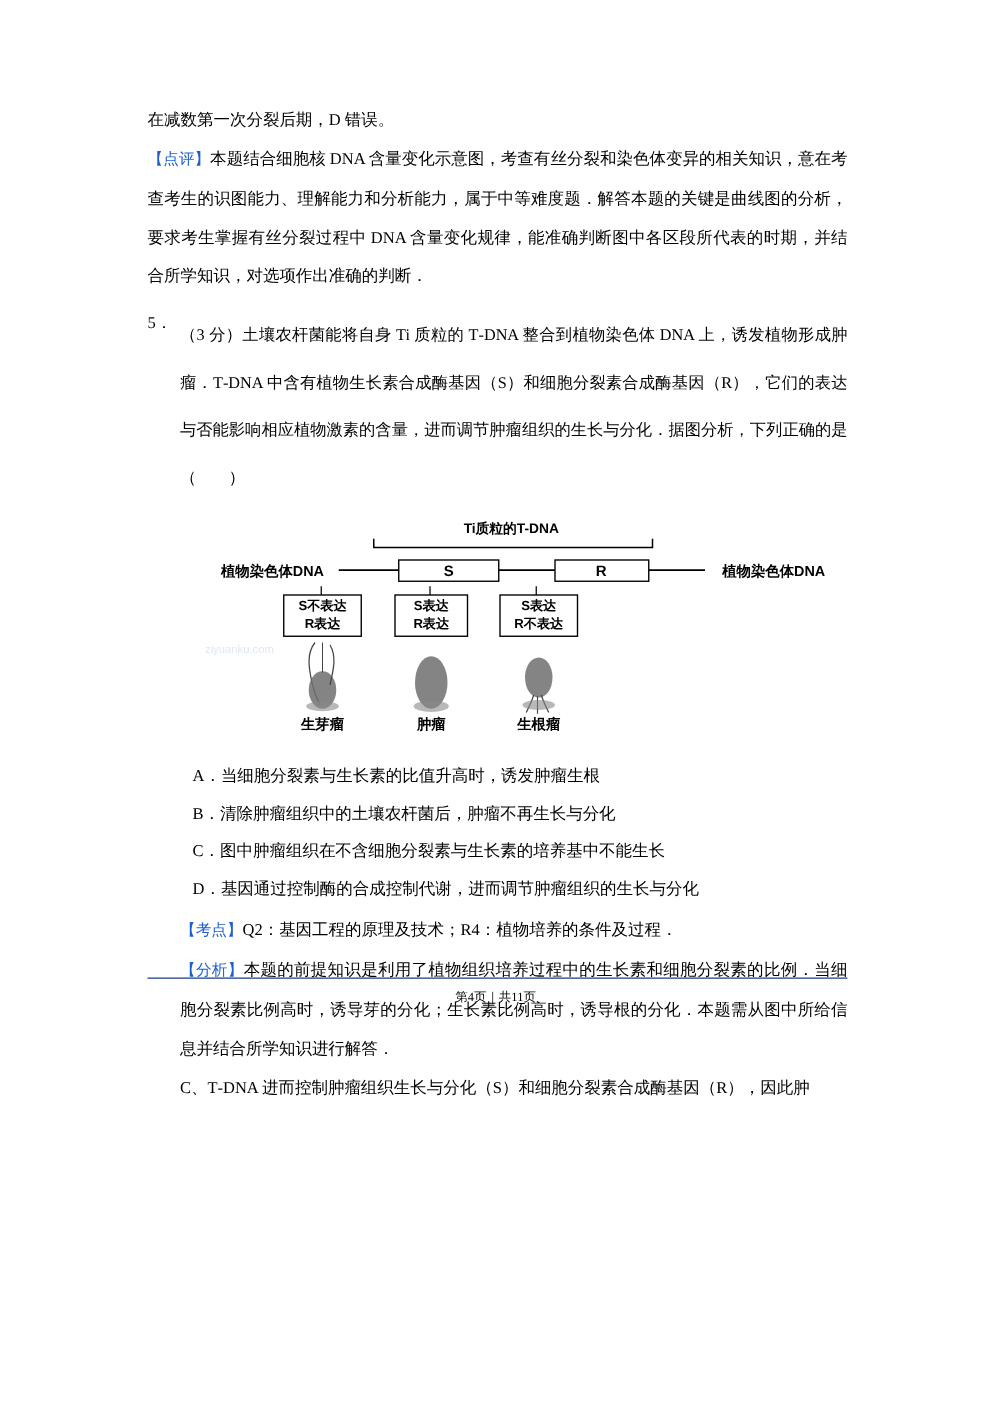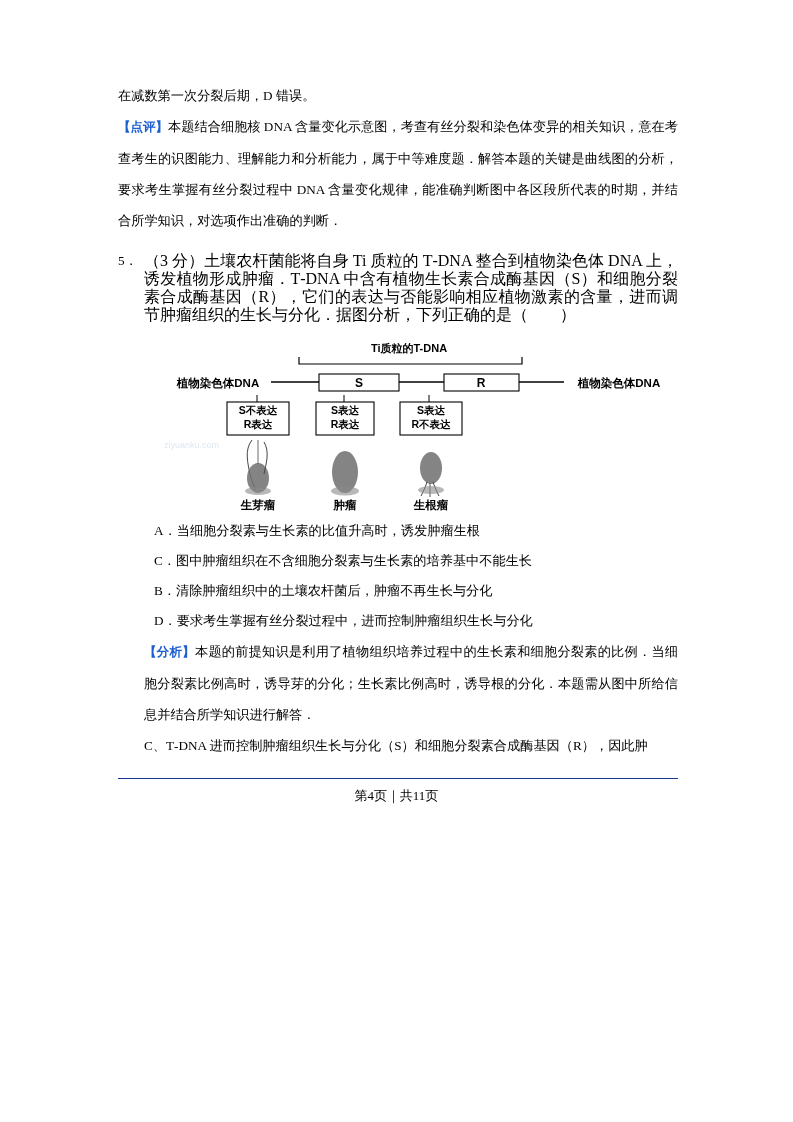--- a/index.html
+++ b/index.html
@@ -32,43 +32,43 @@
     line-height: 31px;
     text-align: justify;
     margin: 0;
     text-indent: 26px;
   }
   .para.noindent {
     text-indent: 0;
   }
   .tag {
     color: #1c5fd0;
-    font-weight: bold;
+    font-weight: normal;
     font-family: "Liberation Sans", sans-serif;
     font-size: 12.5px;
   }
   .qnum {
     position: absolute;
     left: 0;
     width: 26px;
     text-align: left;
     font-size: 13.2px;
   }
   .q-block {
     position: relative;
     padding-left: 26px;
   }
   .q-block .qtext {
-    font-size: 16px;
-    line-height: 18px;
+    font-size: 13px;
+    line-height: 38px;
     text-align: justify;
     text-indent: 0;
   }
   .options {
-    margin-top: 4px;
+    margin-top: 20px;
   }
   .opt {
     font-size: 13.2px;
     line-height: 30px;
     text-indent: 0;
     padding-left: 10px;
   }
   .sec {
     margin-top: 2px;
   }
@@ -78,21 +78,21 @@
     height: 172px;
     margin: 6px 0 2px 0;
   }
   .diagram svg { display: block; }
   .footer {
     position: absolute;
     left: 0;
     right: 0;
     bottom: 42px;
     text-align: center;
-    font-size: 13px;
+    font-size: 10px;
     font-family: "Liberation Serif", serif;
   }
   .footer .line {
     position: absolute;
     left: 118px;
     right: 115px;
     top: -9px;
     border-top: 1px solid #1a3c8c;
   }
 </style>
@@ -175,25 +175,26 @@
           <text x="114" y="169" font-family="Liberation Sans, sans-serif" font-size="11.5" font-weight="bold" text-anchor="middle">生芽瘤</text>
           <text x="201" y="169" font-family="Liberation Sans, sans-serif" font-size="11.5" font-weight="bold" text-anchor="middle">肿瘤</text>
           <text x="287" y="169" font-family="Liberation Sans, sans-serif" font-size="11.5" font-weight="bold" text-anchor="middle">生根瘤</text>
 
           <text x="20" y="108" font-family="Liberation Sans, sans-serif" font-size="9" fill="#dfe7f2">ziyuanku.com</text>
         </svg>
       </div>
 
       <div class="options">
         <p class="para opt">A．当细胞分裂素与生长素的比值升高时，诱发肿瘤生根</p>
+        <p class="para opt">B．清除肿瘤组织中的土壤农杆菌后，肿瘤不再生长与分化</p>
         <p class="para opt">C．图中肿瘤组织在不含细胞分裂素与生长素的培养基中不能生长</p>
-        <p class="para opt">B．清除肿瘤组织中的土壤农杆菌后，肿瘤不再生长与分化</p>
-        <p class="para opt">D．要求考生掌握有丝分裂过程中，进而控制肿瘤组织生长与分化</p>
+        <p class="para opt">D．基因通过控制酶的合成控制代谢，进而调节肿瘤组织的生长与分化</p>
       </div>
 
+      <p class="para noindent sec"><span class="tag">【考点】</span><span>Q2：基因工程的原理及技术；R4：植物培养的条件及过程．</span></p>
 
 
       <p class="para noindent"><span class="tag">【分析】</span><span>本题的前提知识是利用了植物组织培养过程中的生长素和细胞分裂素的比例．当细胞分裂素比例高时，诱导芽的分化；生长素比例高时，诱导根的分化．本题需从图中所给信息并结合所学知识进行解答．</span></p>
 
 
       <p class="para noindent">C、T‑DNA 进而控制肿瘤组织生长与分化（S）和细胞分裂素合成酶基因（R），因此肿</p>
     </div>
 
   </div>
 

